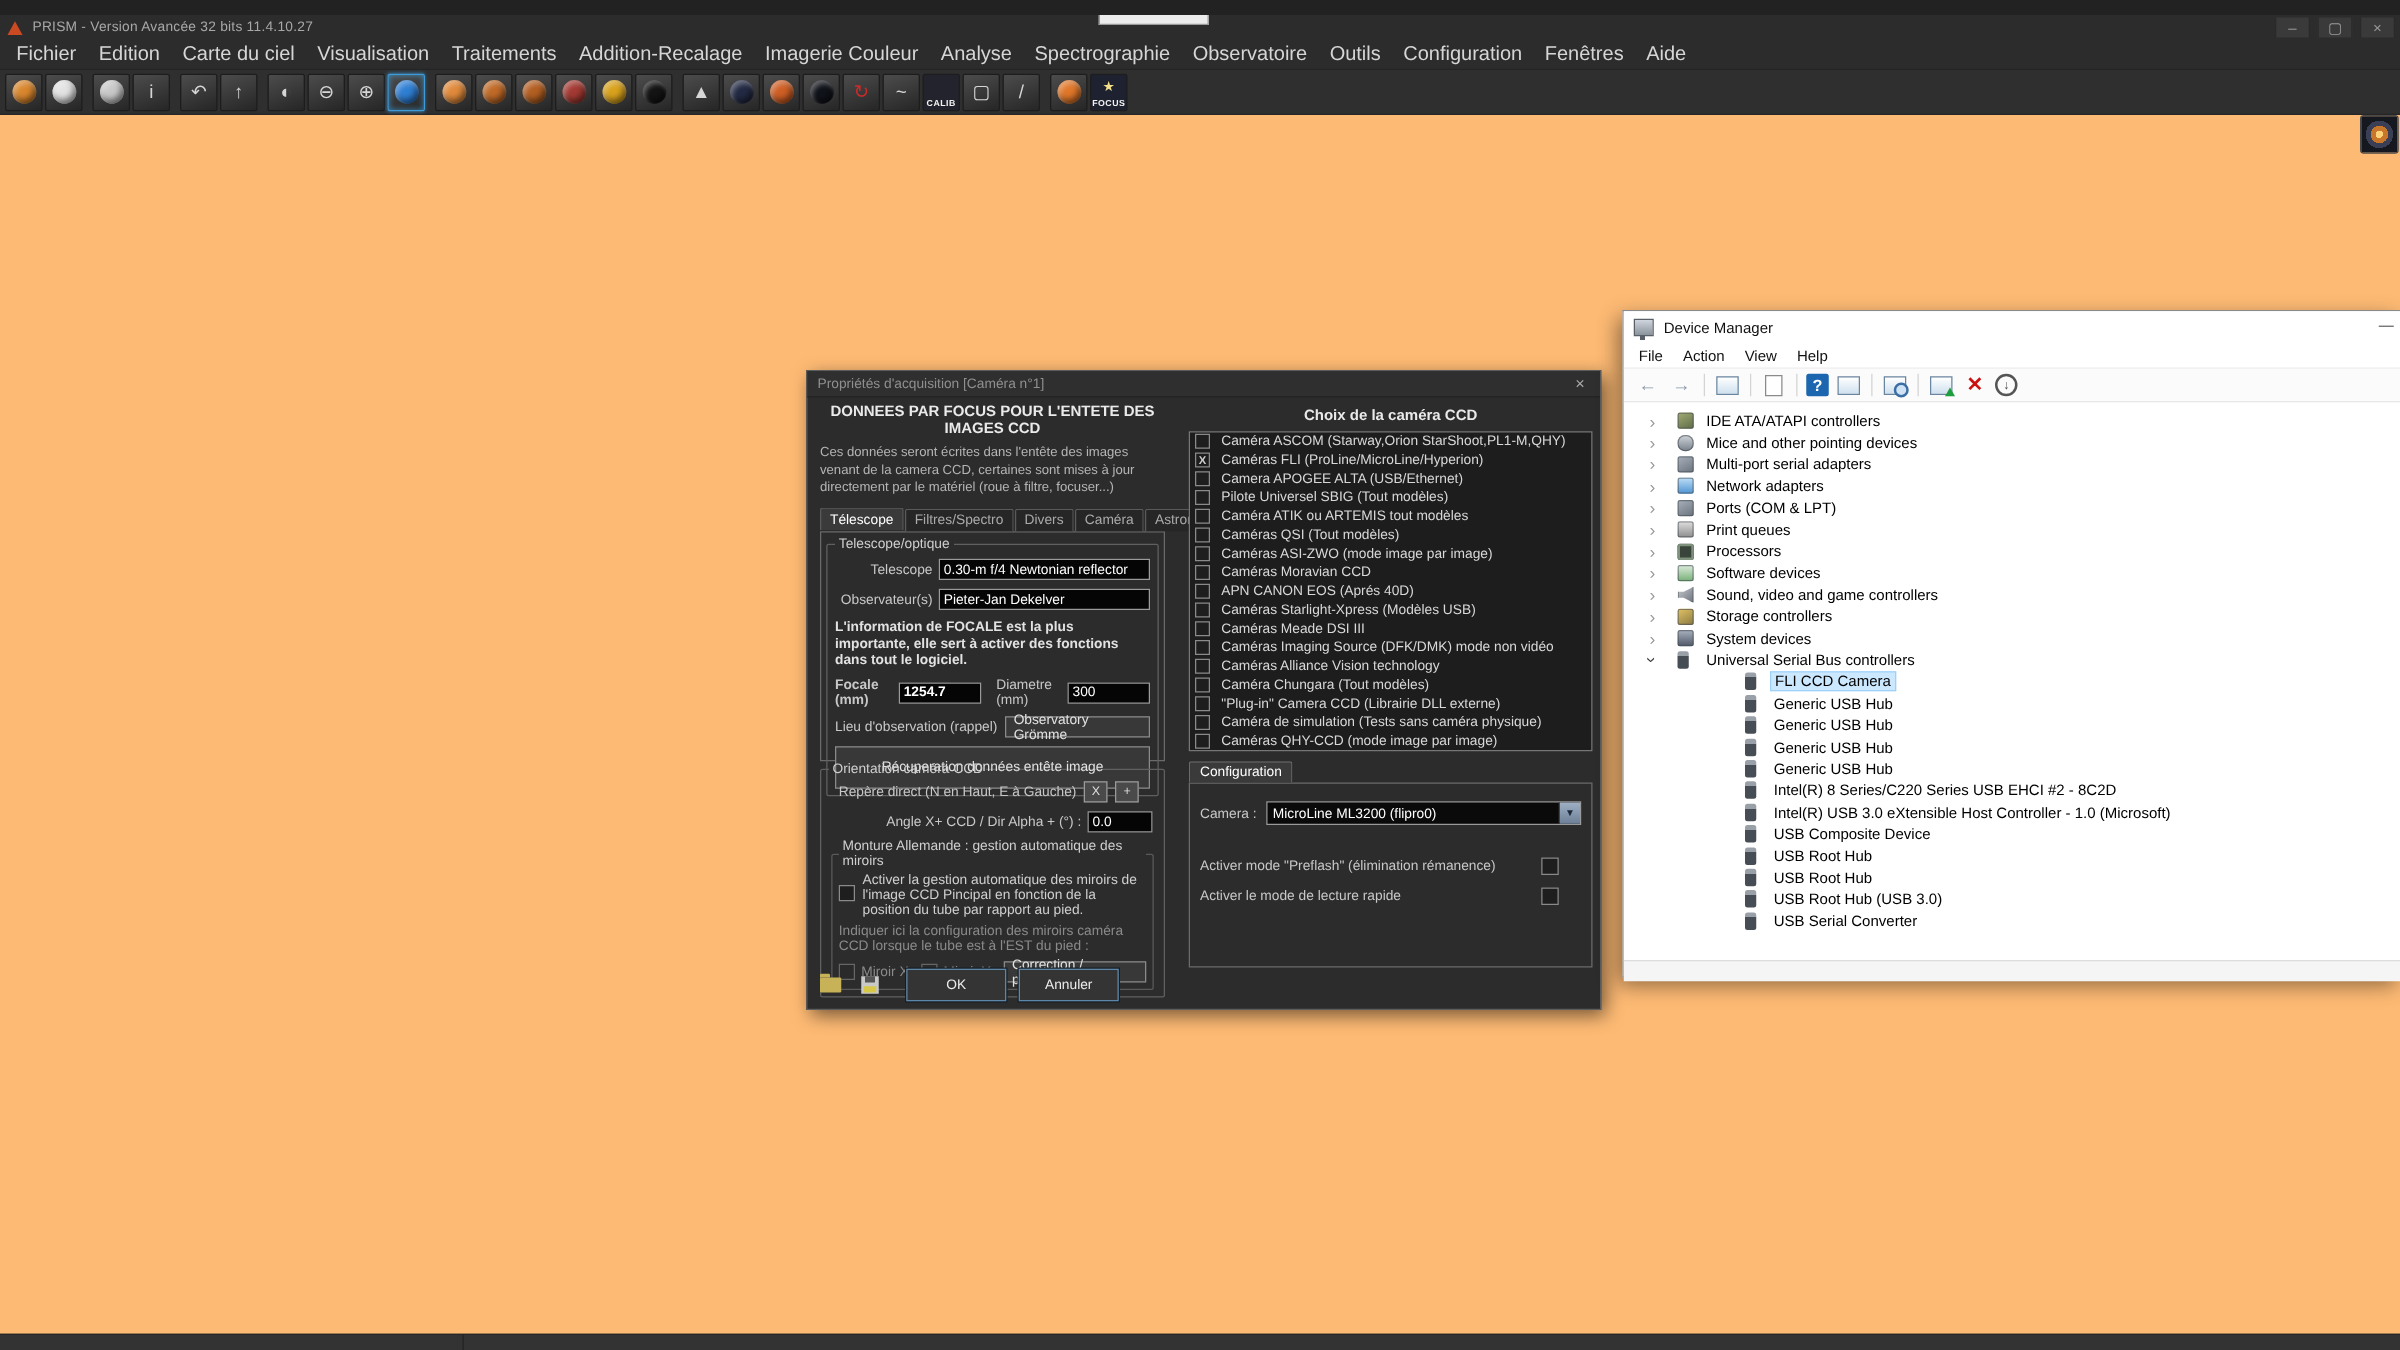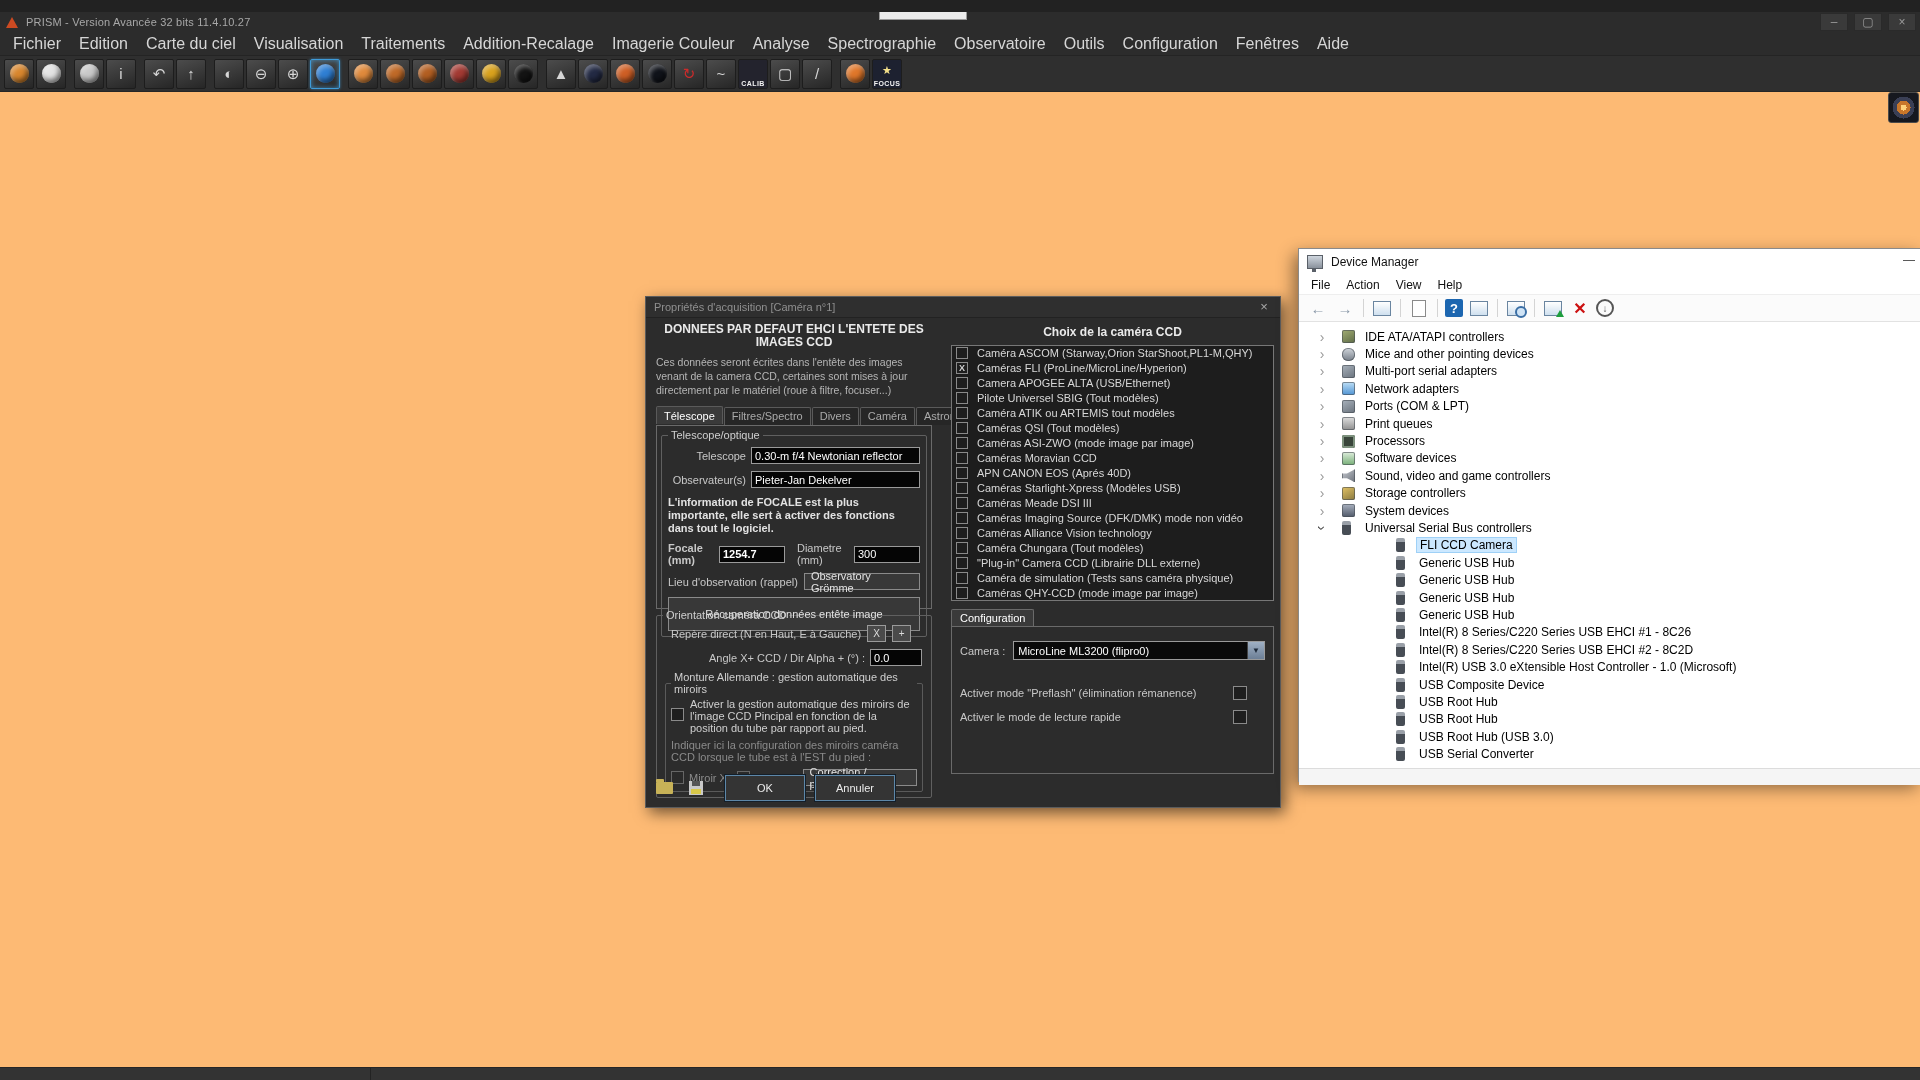--- a/index.html
+++ b/index.html
@@ -292,21 +292,21 @@
   <div class="bottom-sliver-gray"></div>
   <div class="bottom-sliver-gray2"></div>
 
   <div class="dlg">
     <div class="dlg-title">
       <span>Propriétés d'acquisition [Caméra n°1]</span>
       <span class="dlg-close">×</span>
     </div>
 
     <div class="dlg-left">
-      <div class="dlg-header">DONNEES PAR DEFAUT EHCI L'ENTETE DES IMAGES CCD</div>
+      <div class="dlg-header">DONNEES PAR FOCUS POUR L'ENTETE DES IMAGES CCD</div>
       <div class="dlg-desc">Ces données seront écrites dans l'entête des images venant de la camera CCD, certaines sont mises à jour directement par le matériel (roue à filtre, focuser...)</div>
       <div class="tabs" id="dlg-tabs">
           <span class="tab active">Télescope</span>
           <span class="tab">Filtres/Spectro</span>
           <span class="tab">Divers</span>
           <span class="tab">Caméra</span>
           <span class="tab">Astrometrie</span>
         </div>
       <div class="tab-panel">
         <fieldset class="grp">
@@ -580,24 +580,20 @@
         <div class="dm-row child">
           <span class="dmi i-usb-device-icon"></span>
           <span class="dm-label">Generic USB Hub</span>
         </div>
         <div class="dm-row child">
           <span class="dmi i-usb-device-icon"></span>
           <span class="dm-label">Generic USB Hub</span>
         </div>
         <div class="dm-row child">
           <span class="dmi i-usb-device-icon"></span>
-          <span class="dm-label">Intel(R) 8 Series/C220 Series USB EHCI #1 - 8C26</span>
-        </div>
-        <div class="dm-row child">
-          <span class="dmi i-usb-device-icon"></span>
           <span class="dm-label">Intel(R) 8 Series/C220 Series USB EHCI #2 - 8C2D</span>
         </div>
         <div class="dm-row child">
           <span class="dmi i-usb-device-icon"></span>
           <span class="dm-label">Intel(R) USB 3.0 eXtensible Host Controller - 1.0 (Microsoft)</span>
         </div>
         <div class="dm-row child">
           <span class="dmi i-usb-device-icon"></span>
           <span class="dm-label">USB Composite Device</span>
         </div>

